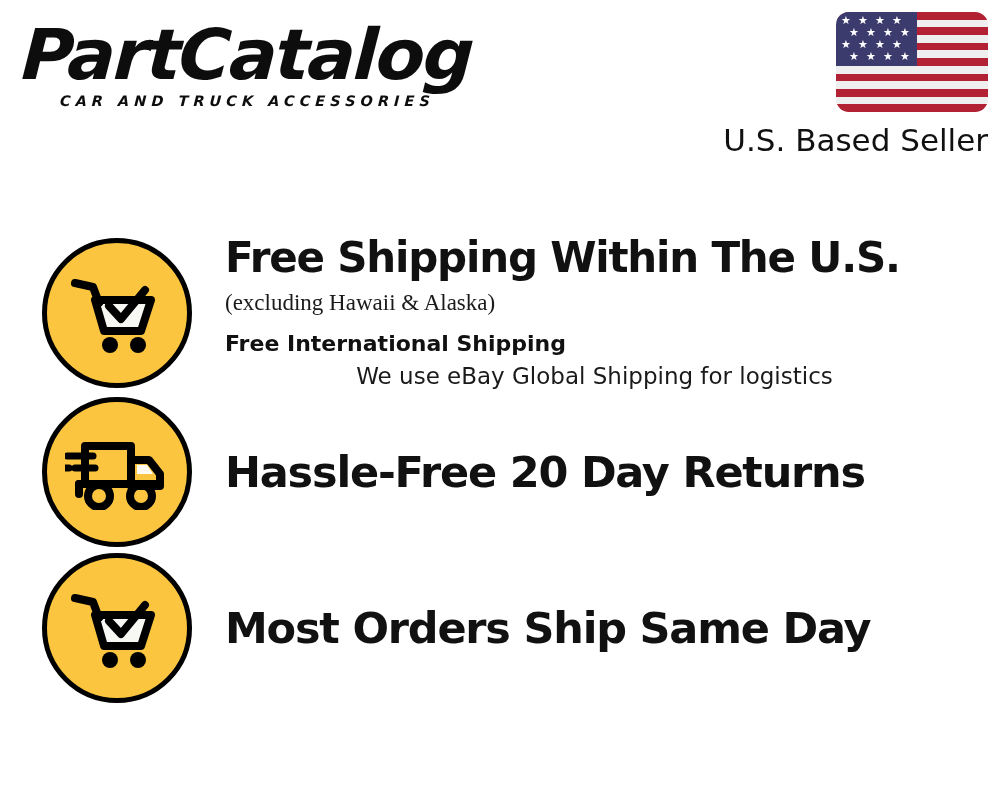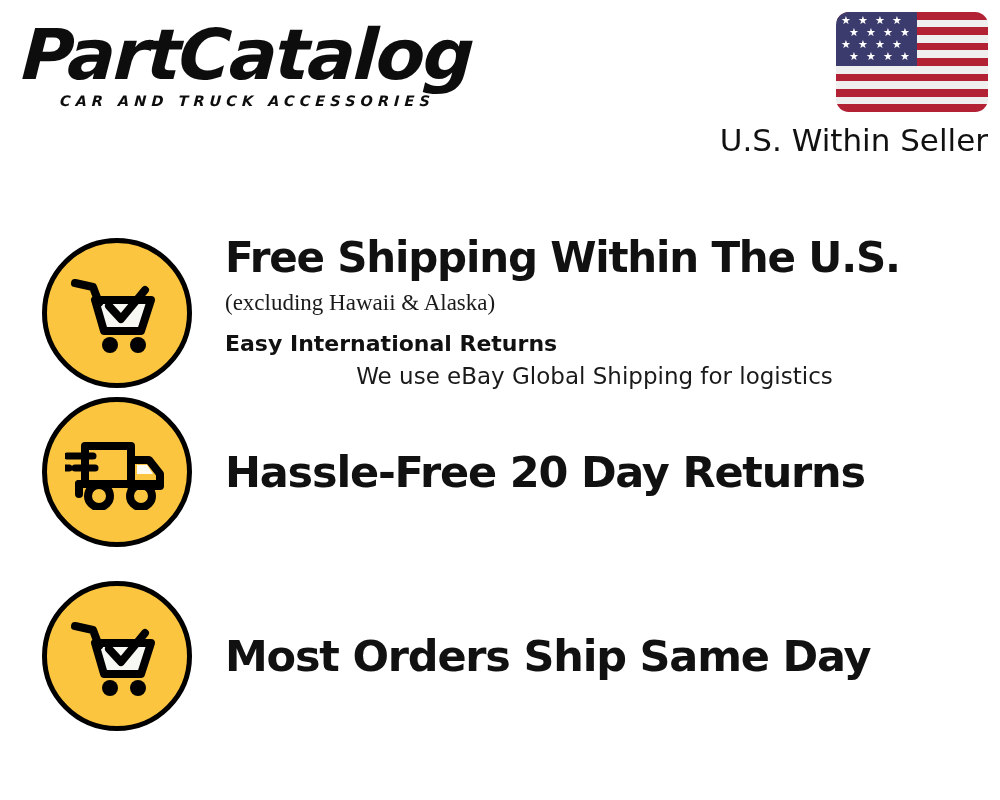--- a/index.html
+++ b/index.html
@@ -113,21 +113,21 @@
   }
   .feature-row {
     position: absolute;
     left: 0;
     width: 1000px;
     display: flex;
     align-items: center;
   }
   #feature-row-0 { top: 0px;   height: 175px; }
   #feature-row-1 { top: 172px; height: 150px; }
-  #feature-row-2 { top: 356px; height: 150px; align-items: center; }
+  #feature-row-2 { top: 328px; height: 150px; align-items: center; }
 
   .icon-badge {
     position: relative;
     flex: 0 0 auto;
     margin-left: 42px;
     width: 150px;
     height: 150px;
     border-radius: 50%;
     background: #FBC540;
     border: 5px solid #000000;
@@ -222,21 +222,21 @@
         <span class="star" style="left:5px;  top:27px;">★</span>
         <span class="star" style="left:22px; top:27px;">★</span>
         <span class="star" style="left:39px; top:27px;">★</span>
         <span class="star" style="left:56px; top:27px;">★</span>
         <span class="star" style="left:13px; top:39px;">★</span>
         <span class="star" style="left:30px; top:39px;">★</span>
         <span class="star" style="left:47px; top:39px;">★</span>
         <span class="star" style="left:64px; top:39px;">★</span>
       </div>
     </div>
-    <div id="seller-label">U.S. Within Seller</div>
+    <div id="seller-label">U.S. Based Seller</div>
   </div>
 
 </div>
 
 <div id="features">
 
   <div class="feature-row row-0" id="feature-row-0">
     <div class="icon-badge">
       <svg width="96" height="82" viewBox="0 0 96 82" aria-hidden="true">
 
@@ -248,21 +248,21 @@
 
         <path d="M40 34 L52 47 L76 18" stroke="#000" stroke-width="8" stroke-linecap="round" stroke-linejoin="round" fill="none"></path>
 
         <circle cx="41" cy="73" r="8" fill="#000"></circle>
         <circle cx="69" cy="73" r="8" fill="#000"></circle>
       </svg>
     </div>
     <div class="feature-text">
       <div class="feature-title">Free Shipping Within The U.S.</div>
       <div class="feature-sub">(excluding Hawaii &amp; Alaska)</div>
-      <div class="feature-sub-strong">Easy International Returns</div>
+      <div class="feature-sub-strong">Free International Shipping</div>
       <div class="feature-sub-light">We use eBay Global Shipping for logistics</div>
     </div>
   </div>
 
   <div class="feature-row row-1" id="feature-row-1">
     <div class="icon-badge">
       <svg width="104" height="76" viewBox="0 0 104 76" aria-hidden="true">
 
         <path d="M2 22 H28" stroke="#000" stroke-width="7" stroke-linecap="round"></path>
         <path d="M10 34 H30" stroke="#000" stroke-width="7" stroke-linecap="round"></path>

